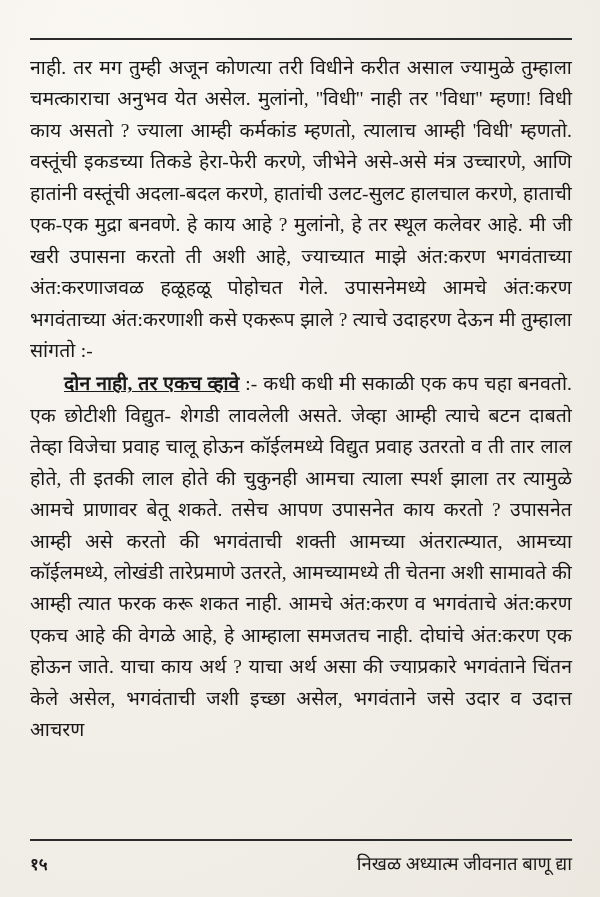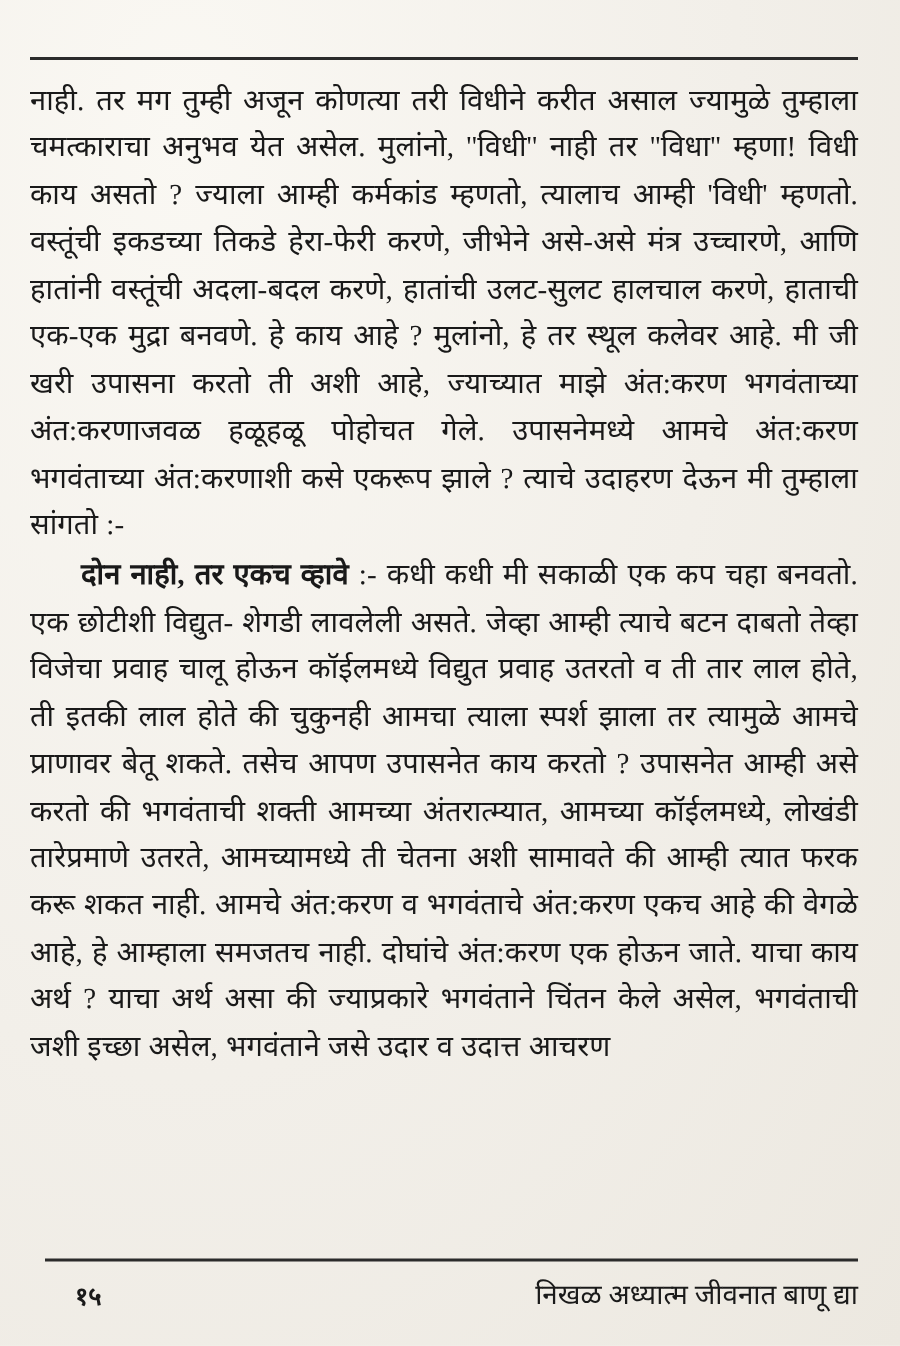--- a/index.html
+++ b/index.html
@@ -12,21 +12,21 @@
     background: #f2efe9;
     font-family: "Liberation Serif", "DejaVu Serif", serif;
     color: #1a1a1a;
     overflow: hidden;
   }
   .page {
     position: relative;
     width: 600px;
     height: 897px;
     box-sizing: border-box;
-    padding: 38px 28px 20px 20px;
+    padding: 38px 28px 20px 30px;
     background:
       radial-gradient(ellipse at 20% 10%, #faf8f3 0%, #f2efe9 55%, #ece8e0 100%);
   }
   .rule-top {
     width: 100%;
     height: 2px;
     background: #2b2b2b;
     margin-bottom: 12px;
   }
   .body-text {
@@ -43,30 +43,30 @@
     text-indent: 0;
   }
   .para + .para {
     margin-top: 2px;
   }
   .indent {
     text-indent: 34px;
   }
   .bold-lead {
     font-weight: bold;
+    text-decoration: underline;
   }
   .footer {
     position: absolute;
     left: 30px;
     right: 28px;
     bottom: 22px;
     display: flex;
     align-items: flex-end;
     justify-content: space-between;
-    margin-left: 20px;
   }
   .footer-rule {
     position: absolute;
     left: 30px;
     right: 28px;
     bottom: 56px;
     height: 2px;
     background: #2b2b2b;
   }
   .page-number {

